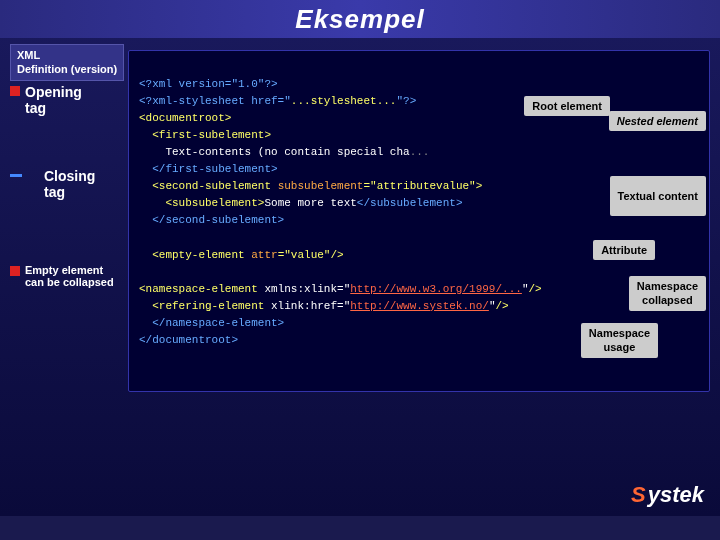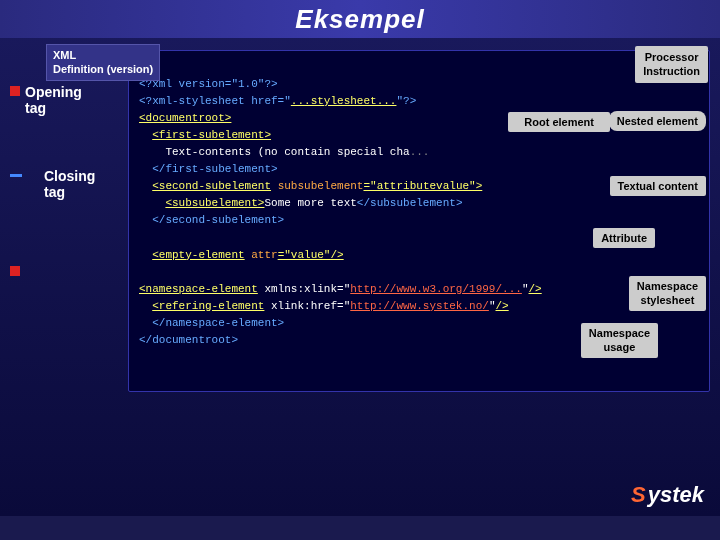--- a/index.html
+++ b/index.html
@@ -43,21 +43,21 @@
       border-radius: 2px;
       padding: 8px 10px;
       font-family: 'Courier New', monospace;
       font-size: 11px;
       color: #ffffff;
       line-height: 1.55;
       white-space: pre;
     }
 
     .code-blue { color: #66aaff; }
-    .code-yellow { color: #ffff66; text-decoration: underline; }
+    .code-yellow { color: #ffff66; }
     .code-orange { color: #ffaa44; }
 
     
     .callout {
       position: absolute;
       background: #cccccc;
       color: #000000;
       font-size: 11px;
       font-weight: bold;
       padding: 4px 8px;
@@ -72,21 +72,20 @@
       position: absolute;
       top: 48px;
       left: 16px;
       background: #333388;
       border: 1px solid #5555aa;
       color: white;
       font-size: 11px;
       font-weight: bold;
       padding: 3px 6px;
       line-height: 1.3;
-      margin-left: 36px;
     }
 
     
     .footer {
       position: absolute;
       bottom: 8px;
       right: 16px;
       display: flex;
       align-items: center;
       gap: 2px;
@@ -149,30 +148,28 @@
         </div>
 
         <div style="display:flex; align-items:flex-start; gap:22px; margin-bottom: 52px;">
           <div class="indicator-blue" style="margin-top:6px; flex-shrink:0;"></div>
           <span class="lbl" style="white-space:pre-line;">Closing
 tag</span>
         </div>
 
         <div style="display:flex; align-items:flex-start; gap:5px; margin-bottom: 8px; margin-top: 12px;">
           <div class="indicator-red-sm" style="margin-top:2px; flex-shrink:0;"></div>
+          <span class="lbl" style="white-space:pre-line; font-size:11px;">Empty element
+can be collapsed</span>
         </div>
 
       </div>
 
       <div style="flex:1; position:relative;">
 
-        <div class="callout" style="position:absolute; top:-2px; right:2px; background:#cccccc; font-size:11px; font-weight:bold; padding:4px 8px; border-radius:2px; text-align:center; z-index:10;">
-          <div>Processor</div>
-          <div>Instruction</div>
-        </div>
 
         <div class="code-block" style="margin-top:2px; position:relative; z-index:1;">
 <span><span class="code-blue">&lt;?xml version="1.0"?&gt;</span>
 </span><span><span class="code-blue">&lt;?xml-stylesheet href="</span><span class="code-yellow">...stylesheet...</span><span class="code-blue">"?&gt;</span>
 </span><span><span class="code-yellow">&lt;documentroot&gt;</span>
 </span><span>  <span class="code-yellow">&lt;first-subelement&gt;</span>
 </span><span>    Text-contents (no contain special cha<span style="color:#888;">...</span>
 </span><span>  <span class="code-blue">&lt;/first-subelement&gt;</span>
 </span><span>  <span class="code-yellow">&lt;second-subelement</span> <span class="code-orange">subsubelement</span><span class="code-yellow">="attributevalue"&gt;</span>
 </span><span>    <span class="code-yellow">&lt;subsubelement&gt;</span>Some more text<span class="code-blue">&lt;/subsubelement&gt;</span>
@@ -180,39 +177,39 @@
 
 </span><span>  <span class="code-yellow">&lt;empty-element</span> <span class="code-orange">attr</span><span class="code-yellow">="value"/&gt;</span>
 
 </span><span><span class="code-yellow">&lt;namespace-element</span> xmlns:xlink="<span class="code-link">http://www.w3.org/1999/...</span>"<span class="code-yellow">/&gt;</span>
 </span><span>  <span class="code-yellow">&lt;refering-element</span> xlink:href="<span class="code-link">http://www.systek.no/</span>"<span class="code-yellow">/&gt;</span>
 </span><span>  <span class="code-blue">&lt;/namespace-element&gt;</span>
 </span><span><span class="code-blue">&lt;/documentroot&gt;</span>
 </span>
         </div>
 
-        <div class="callout" style="position:absolute; top:48px; right:100px; background:#cccccc; font-size:11px; font-weight:bold; padding:3px 16px; border-radius:2px; z-index:10;margin-top:16px;">
+        <div class="callout" style="position:absolute; top:48px; right:100px; background:#cccccc; font-size:11px; font-weight:bold; padding:3px 8px; border-radius:2px; z-index:10;">
           <span>Root element</span>
         </div>
 
-        <div class="callout" style="position:absolute; top:63px; right:4px; background:#cccccc; font-size:11px; font-weight:bold; padding:3px 8px; border-radius:8px; z-index:10;">
+        <div class="callout" style="position:absolute; top:63px; right:4px; background:#cccccc; font-size:11px; font-weight:bold; padding:3px 8px; border-radius:2px; z-index:10;font-style:italic;">
           <span>Nested element</span>
         </div>
 
-        <div class="callout" style="position:absolute; top:128px; right:4px; background:#cccccc; font-size:11px; font-weight:bold; padding:3px 8px; border-radius:2px; z-index:10;">
+        <div class="callout" style="position:absolute; top:128px; right:4px; background:#cccccc; font-size:11px; font-weight:bold; padding:13px 8px; border-radius:2px; z-index:10;">
           <span>Textual content</span>
         </div>
 
-        <div class="callout" style="position:absolute; top:180px; right:55px; background:#cccccc; font-size:11px; font-weight:bold; padding:3px 8px; border-radius:2px; z-index:10;">
+        <div class="callout" style="position:absolute; top:192px; right:55px; background:#cccccc; font-size:11px; font-weight:bold; padding:3px 8px; border-radius:2px; z-index:10;">
           <span>Attribute</span>
         </div>
 
         <div class="callout" style="position:absolute; top:228px; right:4px; background:#cccccc; font-size:11px; font-weight:bold; padding:3px 8px; border-radius:2px; text-align:center; z-index:10;">
           <div>Namespace</div>
-          <div>stylesheet</div>
+          <div>collapsed</div>
         </div>
 
         <div class="callout" style="position:absolute; top:275px; right:52px; background:#cccccc; font-size:11px; font-weight:bold; padding:3px 8px; border-radius:2px; text-align:center; z-index:10;">
           <div>Namespace</div>
           <div>usage</div>
         </div>
 
       </div>
     </div>
 

